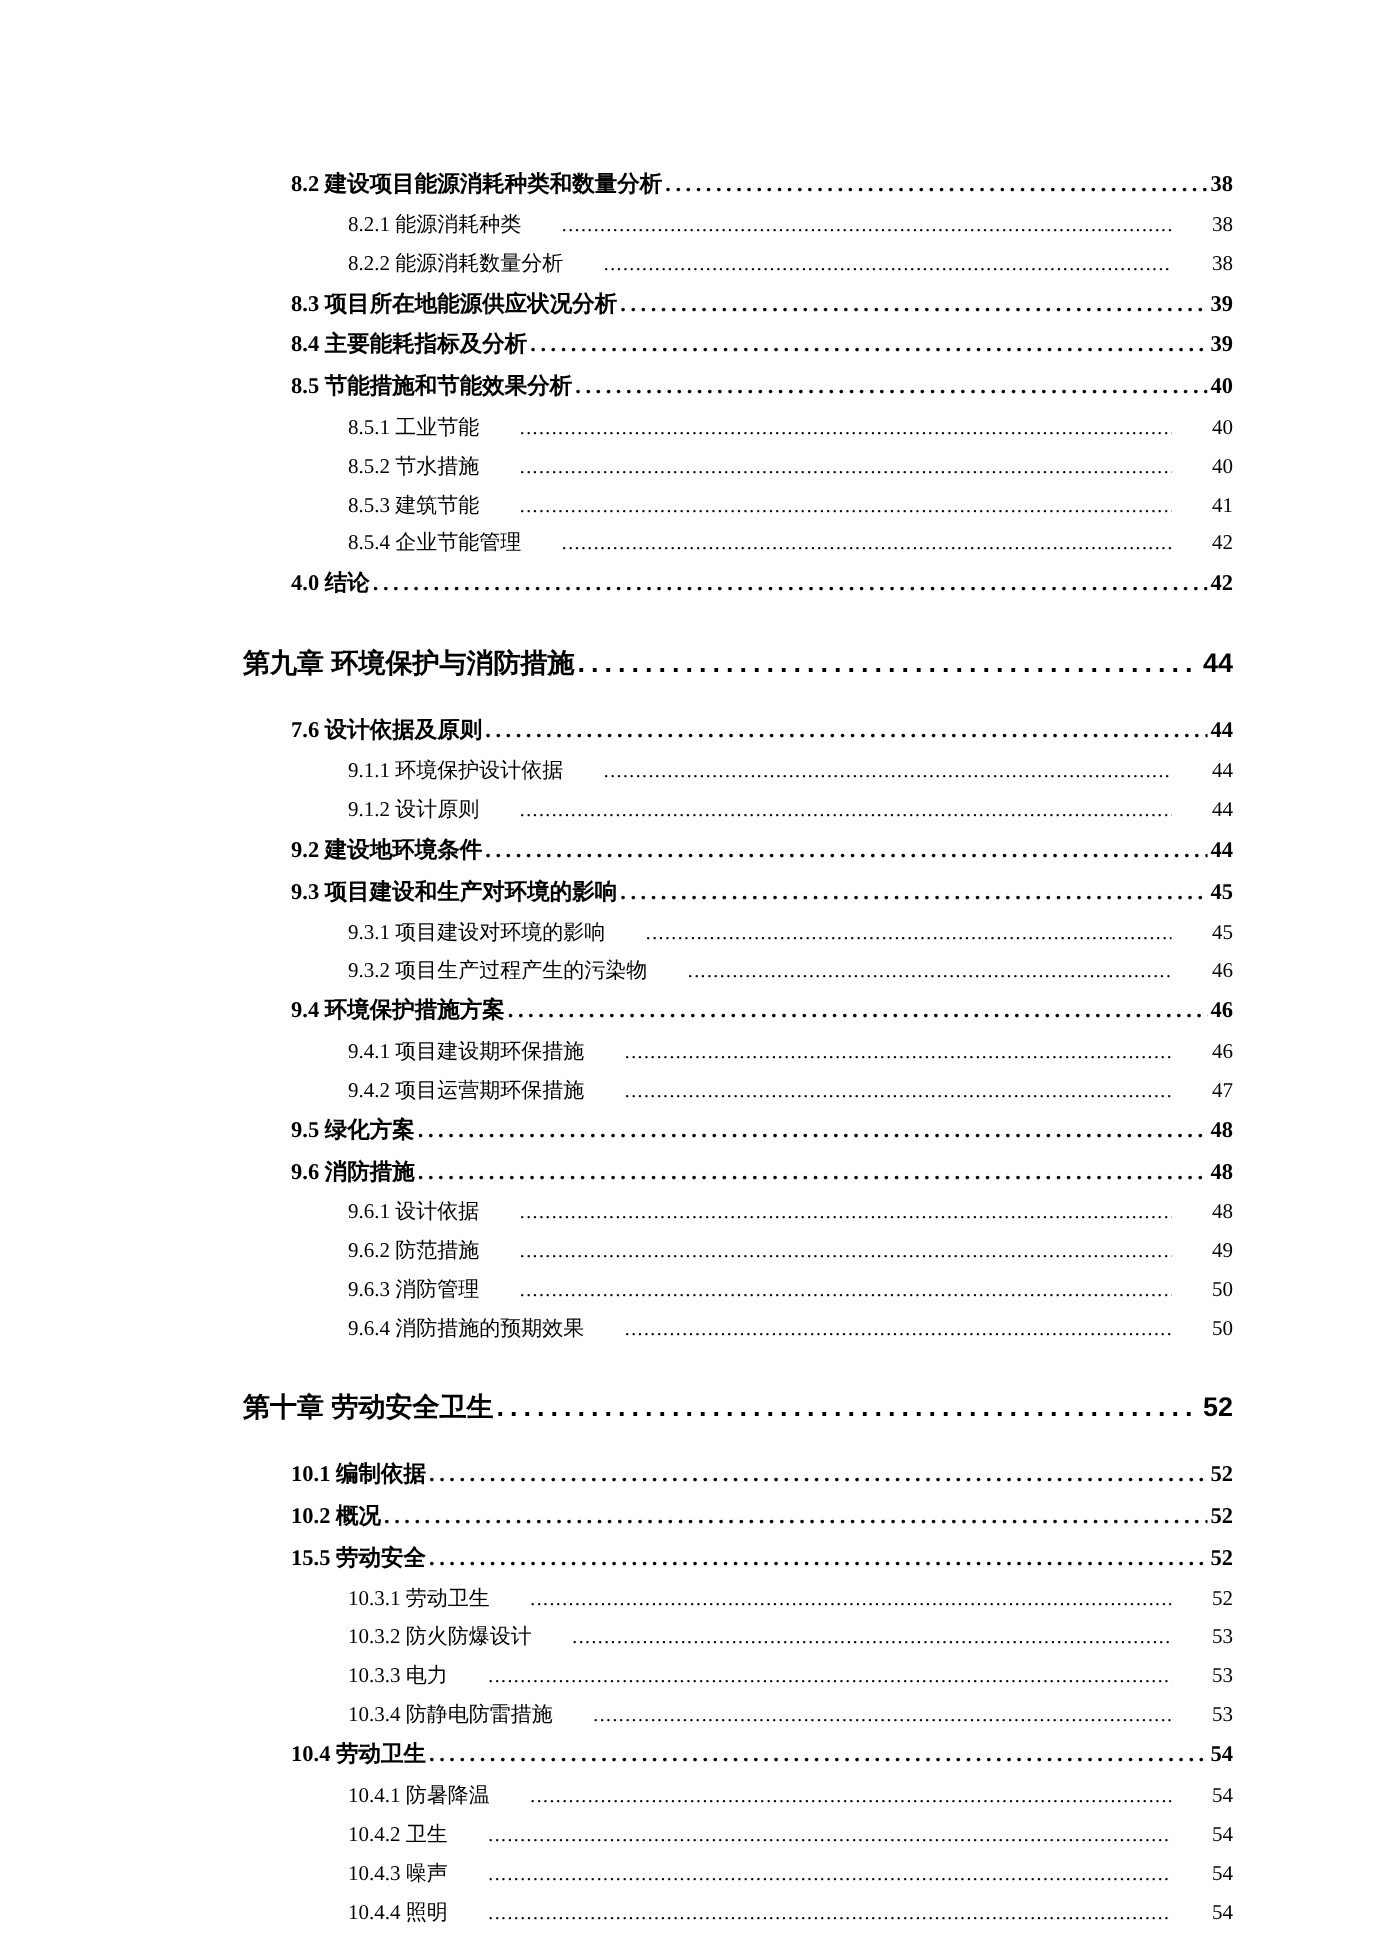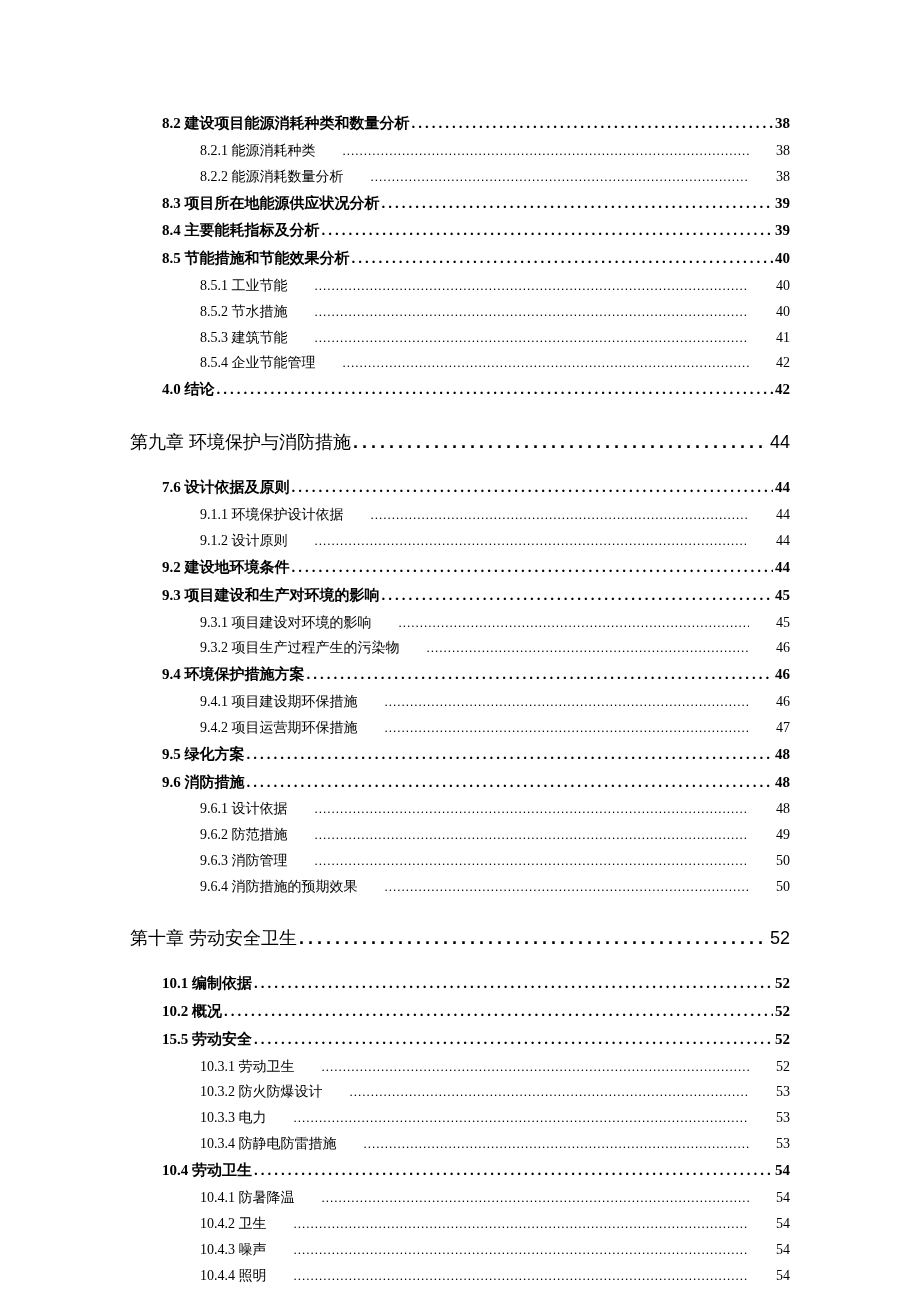--- a/index.html
+++ b/index.html
@@ -10,20 +10,21 @@
     body {
       font-family: "SimSun", "宋体", serif;
       background: #fff;
       width: 920px;
       margin: 0 auto;
       padding: 110px 130px 40px 130px;
       color: #000;
     }
     .content {
       width: 100%;
+      margin-left: 32px;
     }
     .toc-row {
       display: flex;
       align-items: baseline;
       white-space: nowrap;
       overflow: hidden;
     }
     .toc-label {
       flex-shrink: 0;
     }
@@ -62,21 +63,21 @@
     }
     .level3 .toc-dots {
       border: none;
     }
     .level3 .toc-dots::after {
       letter-spacing: 1px;
       font-size: 13px;
     }
     
     .chapter {
-      font-weight: normal;
+      font-weight: bold;
       font-size: 18px;
       line-height: 1.8;
       margin-top: 22px;
       margin-bottom: 16px;
       margin-left: 0;
       font-family: "SimHei", "黑体", "KaiTi", sans-serif;
       justify-content: center;
     }
     .chapter .toc-dots::after {
       letter-spacing: 4px;

